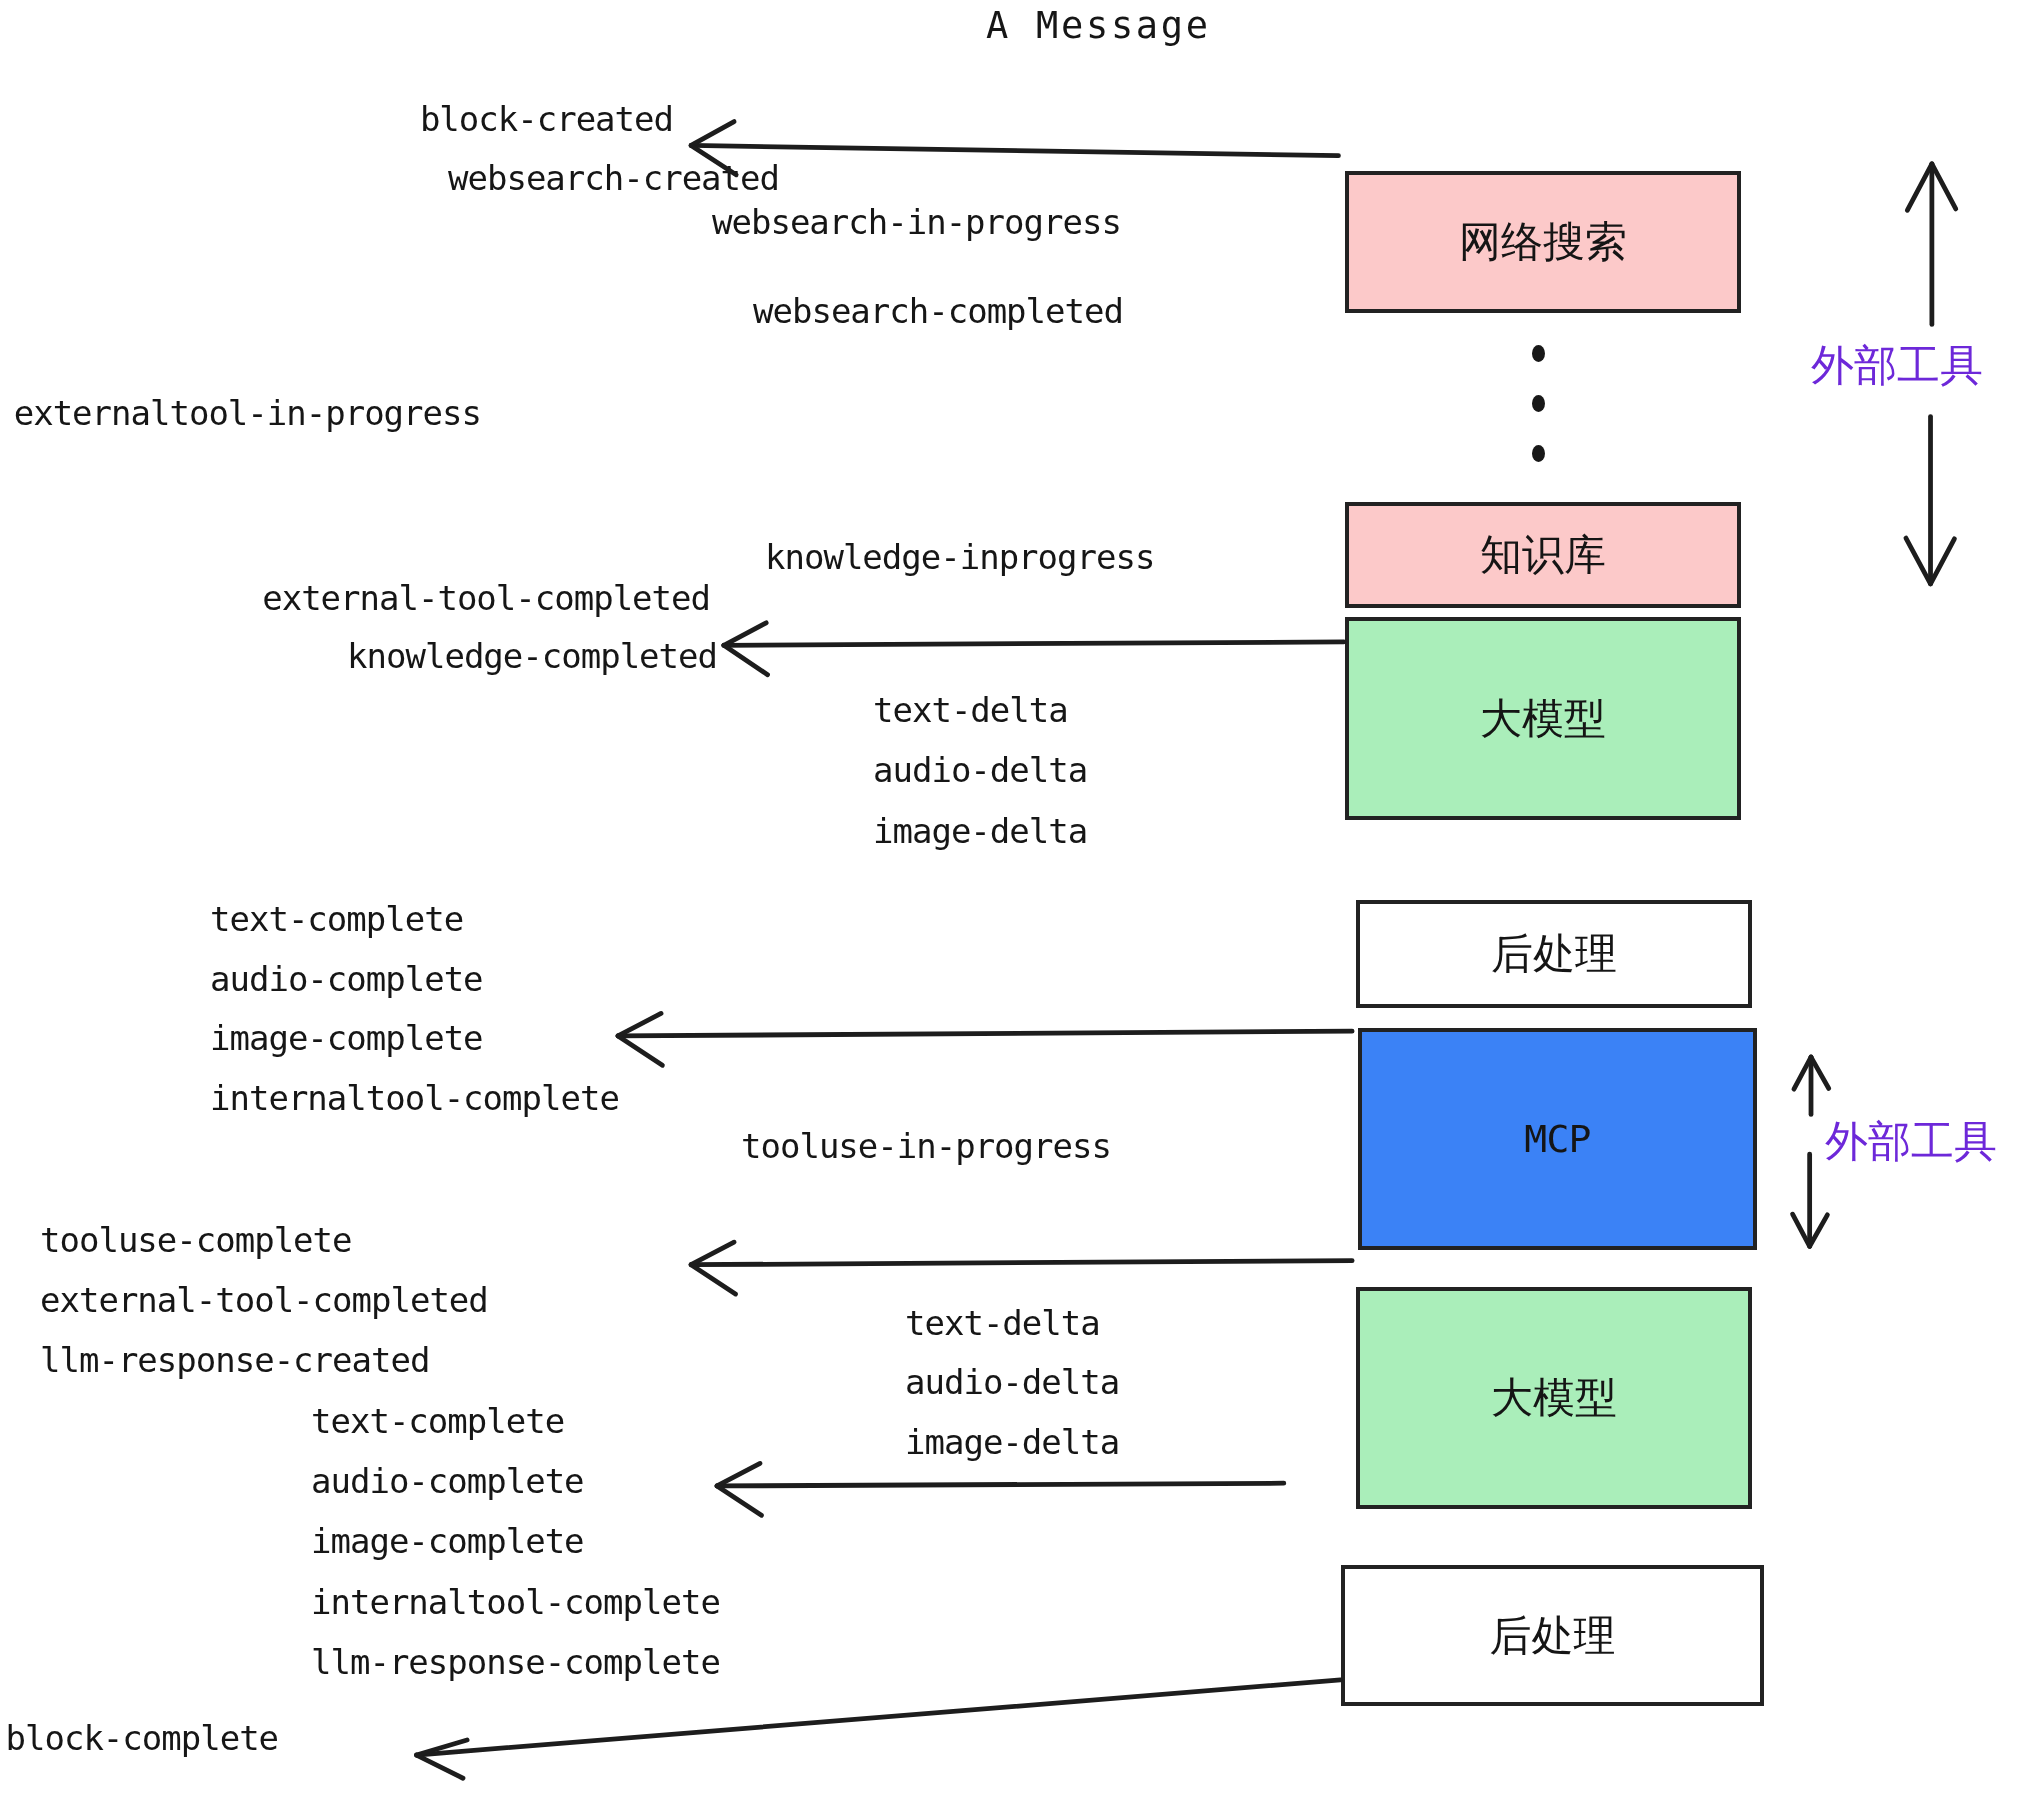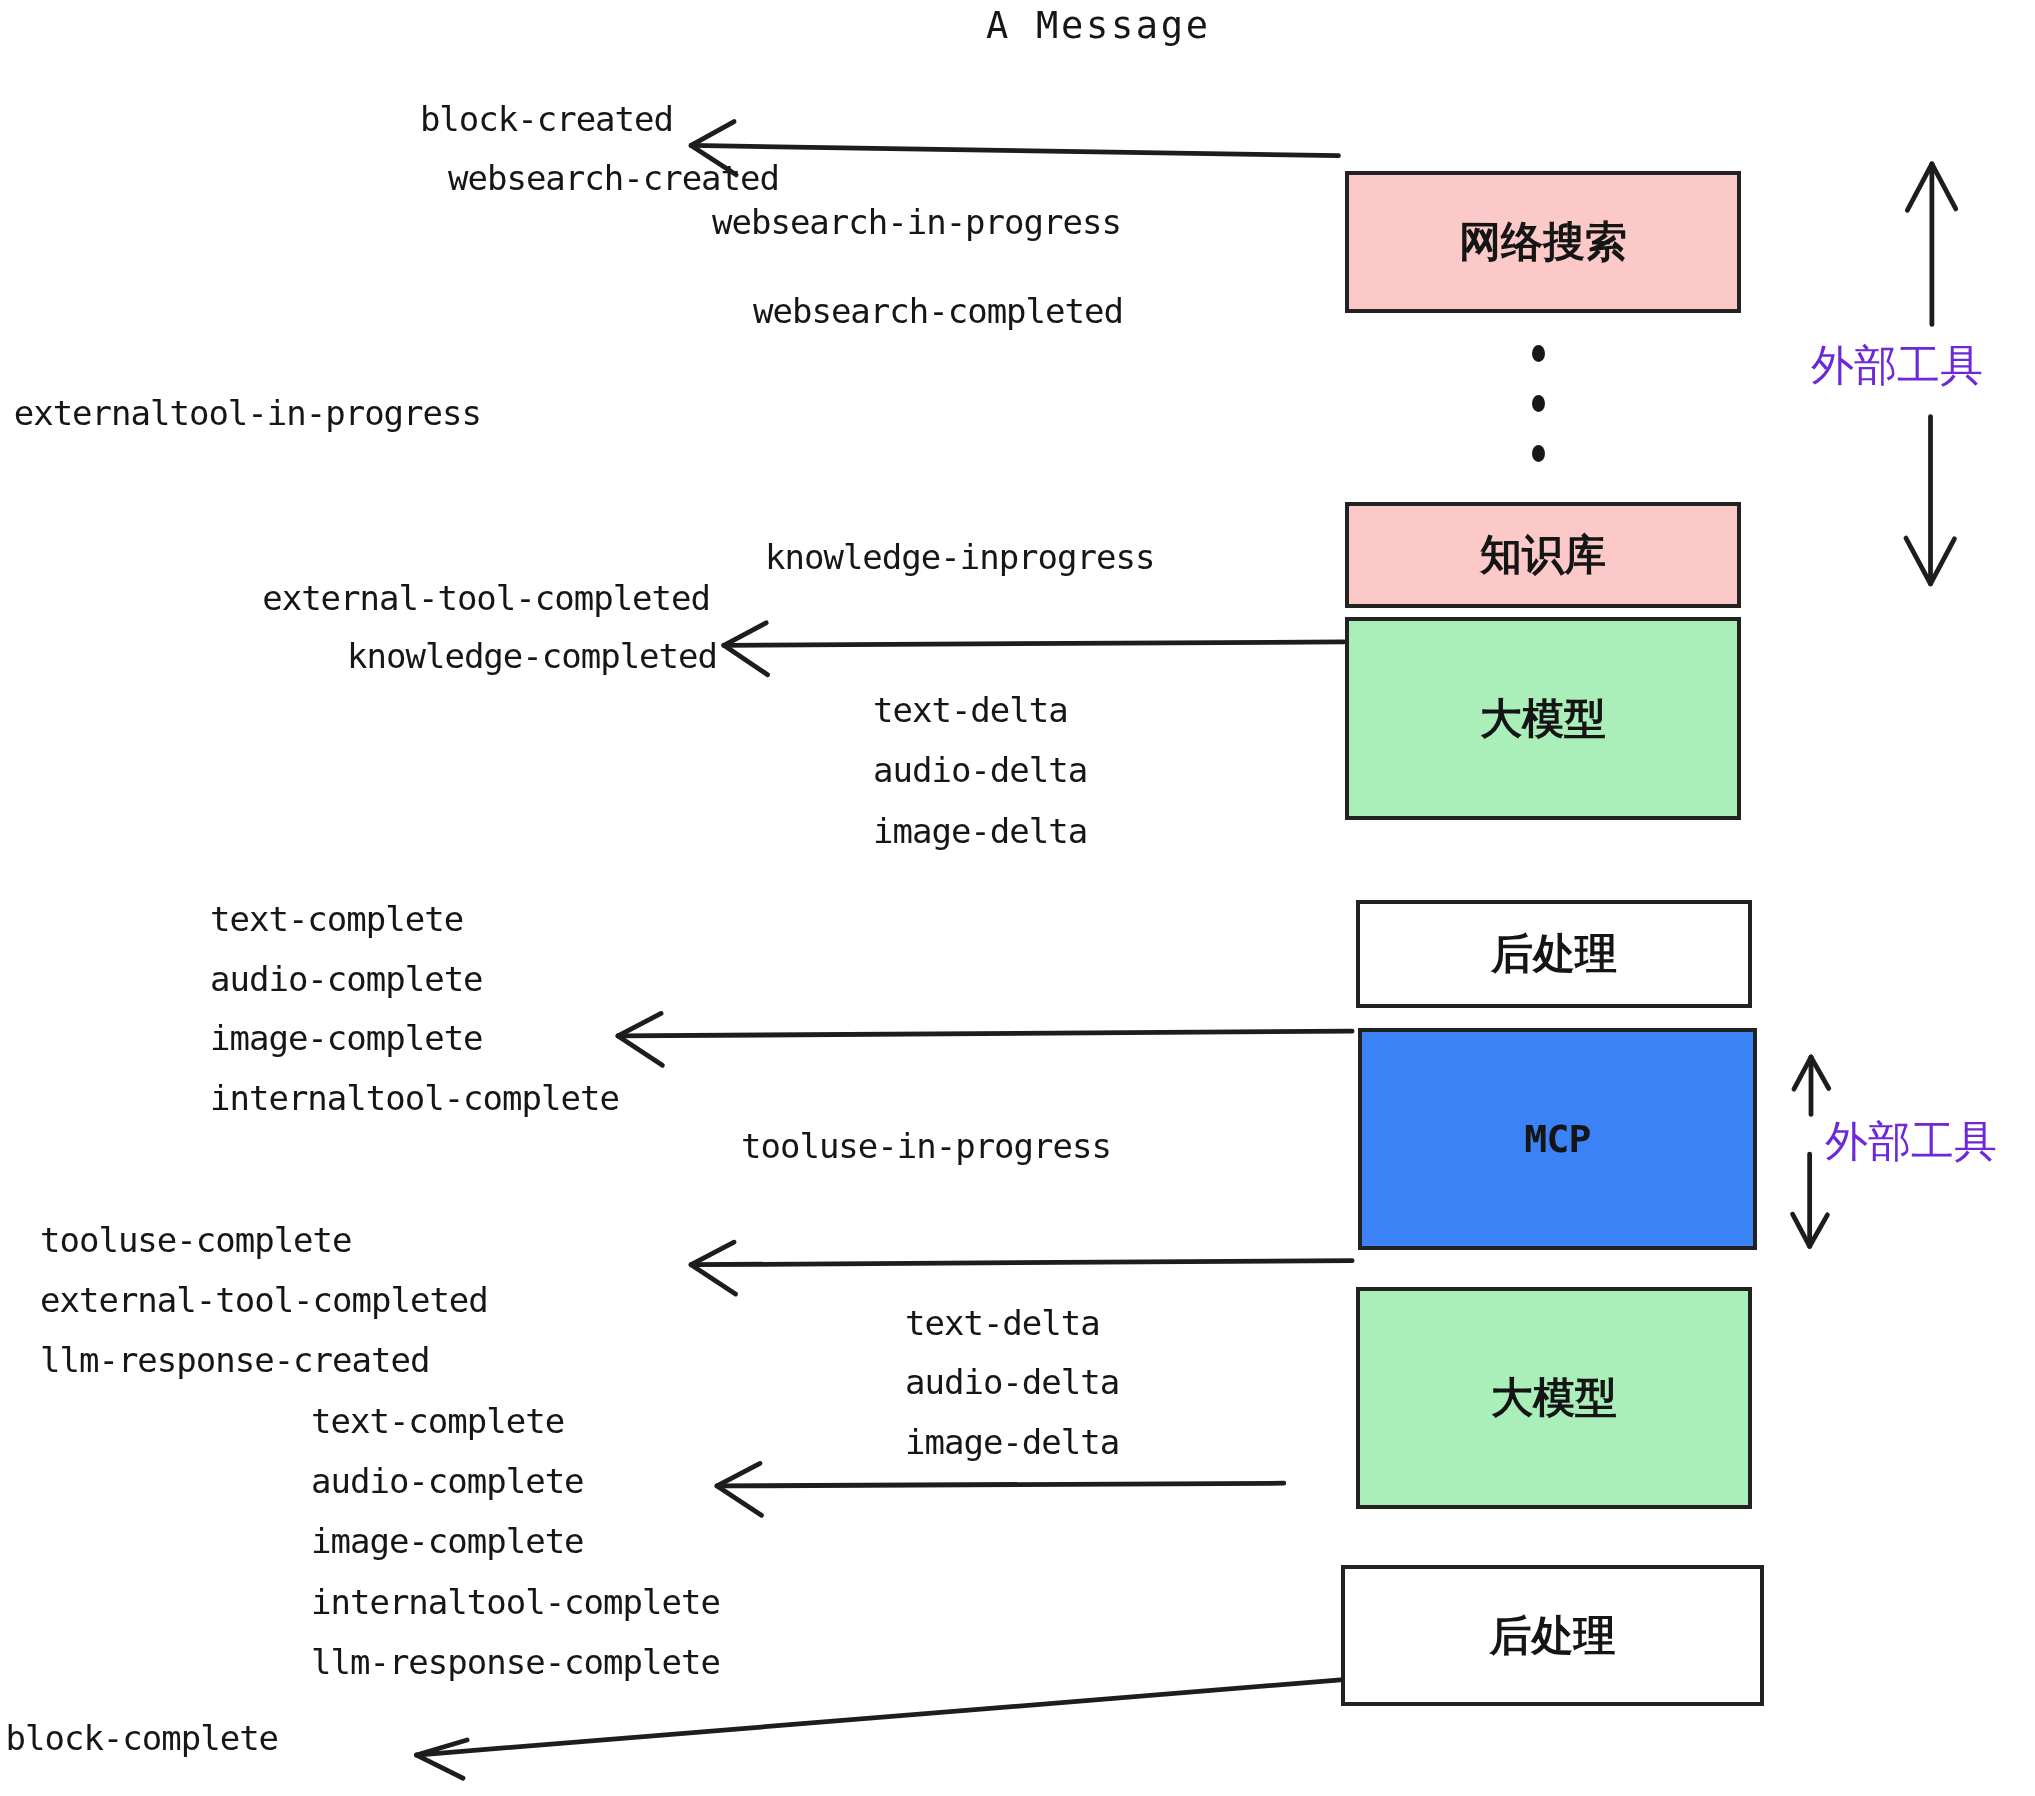--- a/index.html
+++ b/index.html
@@ -42,21 +42,20 @@
     color:#6d28d9;
   }
   
   .box{
     position:absolute;
     border:4.8px solid #222222;
     box-sizing:border-box;
     display:flex;
     align-items:center;
     justify-content:center;
-    font-weight:bold;
   }
   .box .lbl{
     font-family:"DejaVu Sans","Liberation Sans",sans-serif;
     font-size:42px;
     color:#151515;
     white-space:nowrap;
   }
   .box.mono .lbl{
     font-family:"DejaVu Sans Mono","Liberation Mono",monospace;
     font-size:38px;

